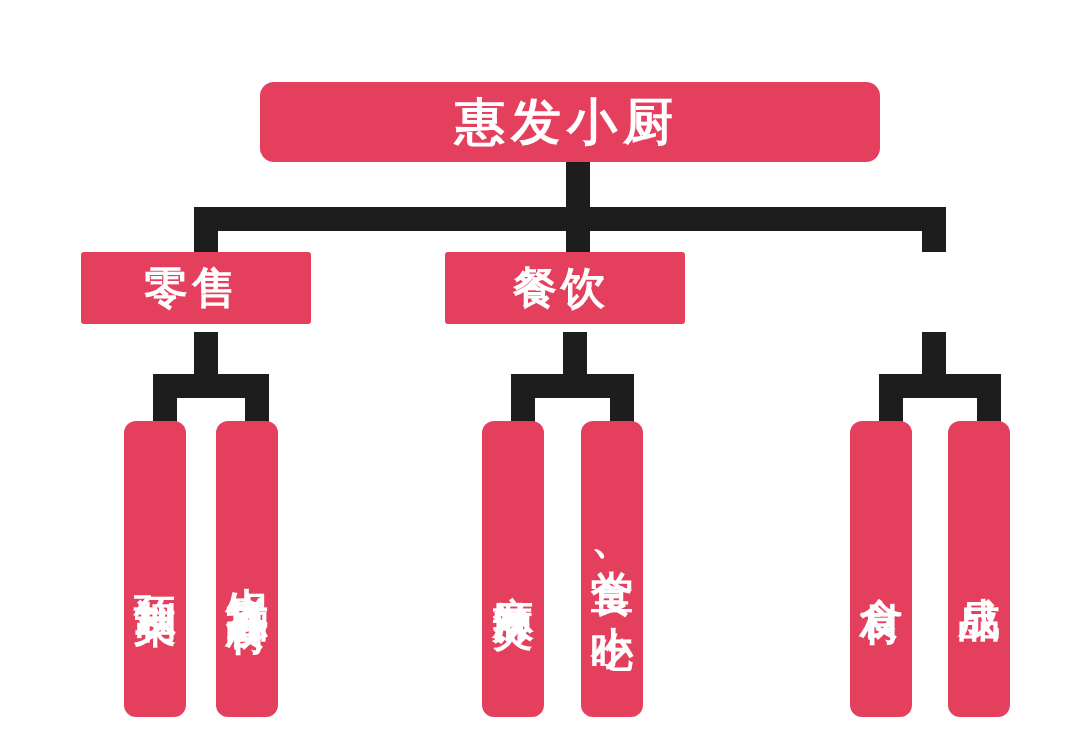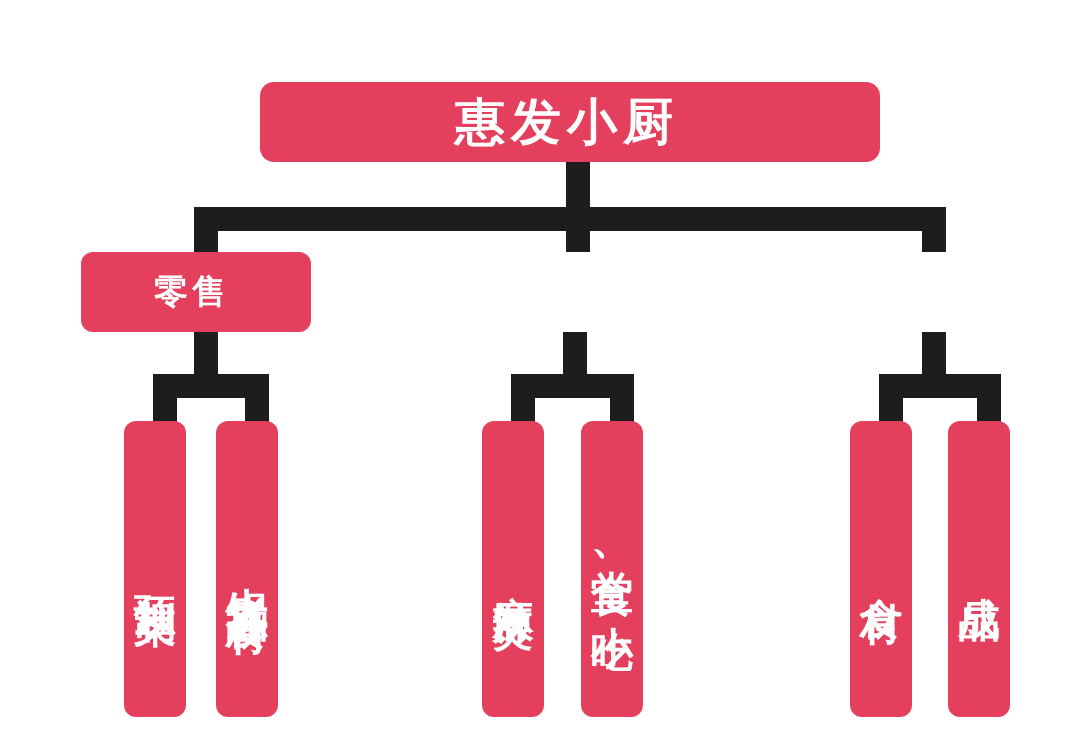--- a/index.html
+++ b/index.html
@@ -44,23 +44,23 @@
     left: 236px; top: 58px;
     width: 620px; height: 80px;
     border-radius: 14px;
     font-size: 50px;
     letter-spacing: 6px;
     padding-left: 6px; 
   }
 
   .node.branch {
     top: 228px;
-    height: 80px;
-    border-radius: 12px;
-    font-size: 34px;
+    height: 72px;
+    border-radius: 3px;
+    font-size: 44px;
     letter-spacing: 4px;
     padding-left: 4px;
   }
   .branch.retail  { left: 57px;  width: 230px; }
   .branch.dining  { left: 421px; width: 240px; }
   .branch.takeout { left: 780px; width: 240px; }
 
   .node.leaf {
     top: 397px;
     width: 62px; height: 296px;
@@ -124,20 +124,21 @@
   <div class="line v c-dining-d2"></div>
 
   <div class="line v c-takeout-stem"></div>
   <div class="line h c-takeout-h"></div>
   <div class="line v c-takeout-d1"></div>
   <div class="line v c-takeout-d2"></div>
 
   <div class="node root">惠发小厨</div>
 
   <div class="node branch retail">零售</div>
+  <div class="node branch dining">餐饮</div>
 
   <div class="node leaf r1">预制菜</div>
   <div class="node leaf r2">火锅冻品食材</div>
   <div class="node leaf d1">麻辣烫</div>
   <div class="node leaf d2">堂食、小吃</div>
   <div class="node leaf t1">食材</div>
   <div class="node leaf t2">成品</div>
 
 </div>
 

